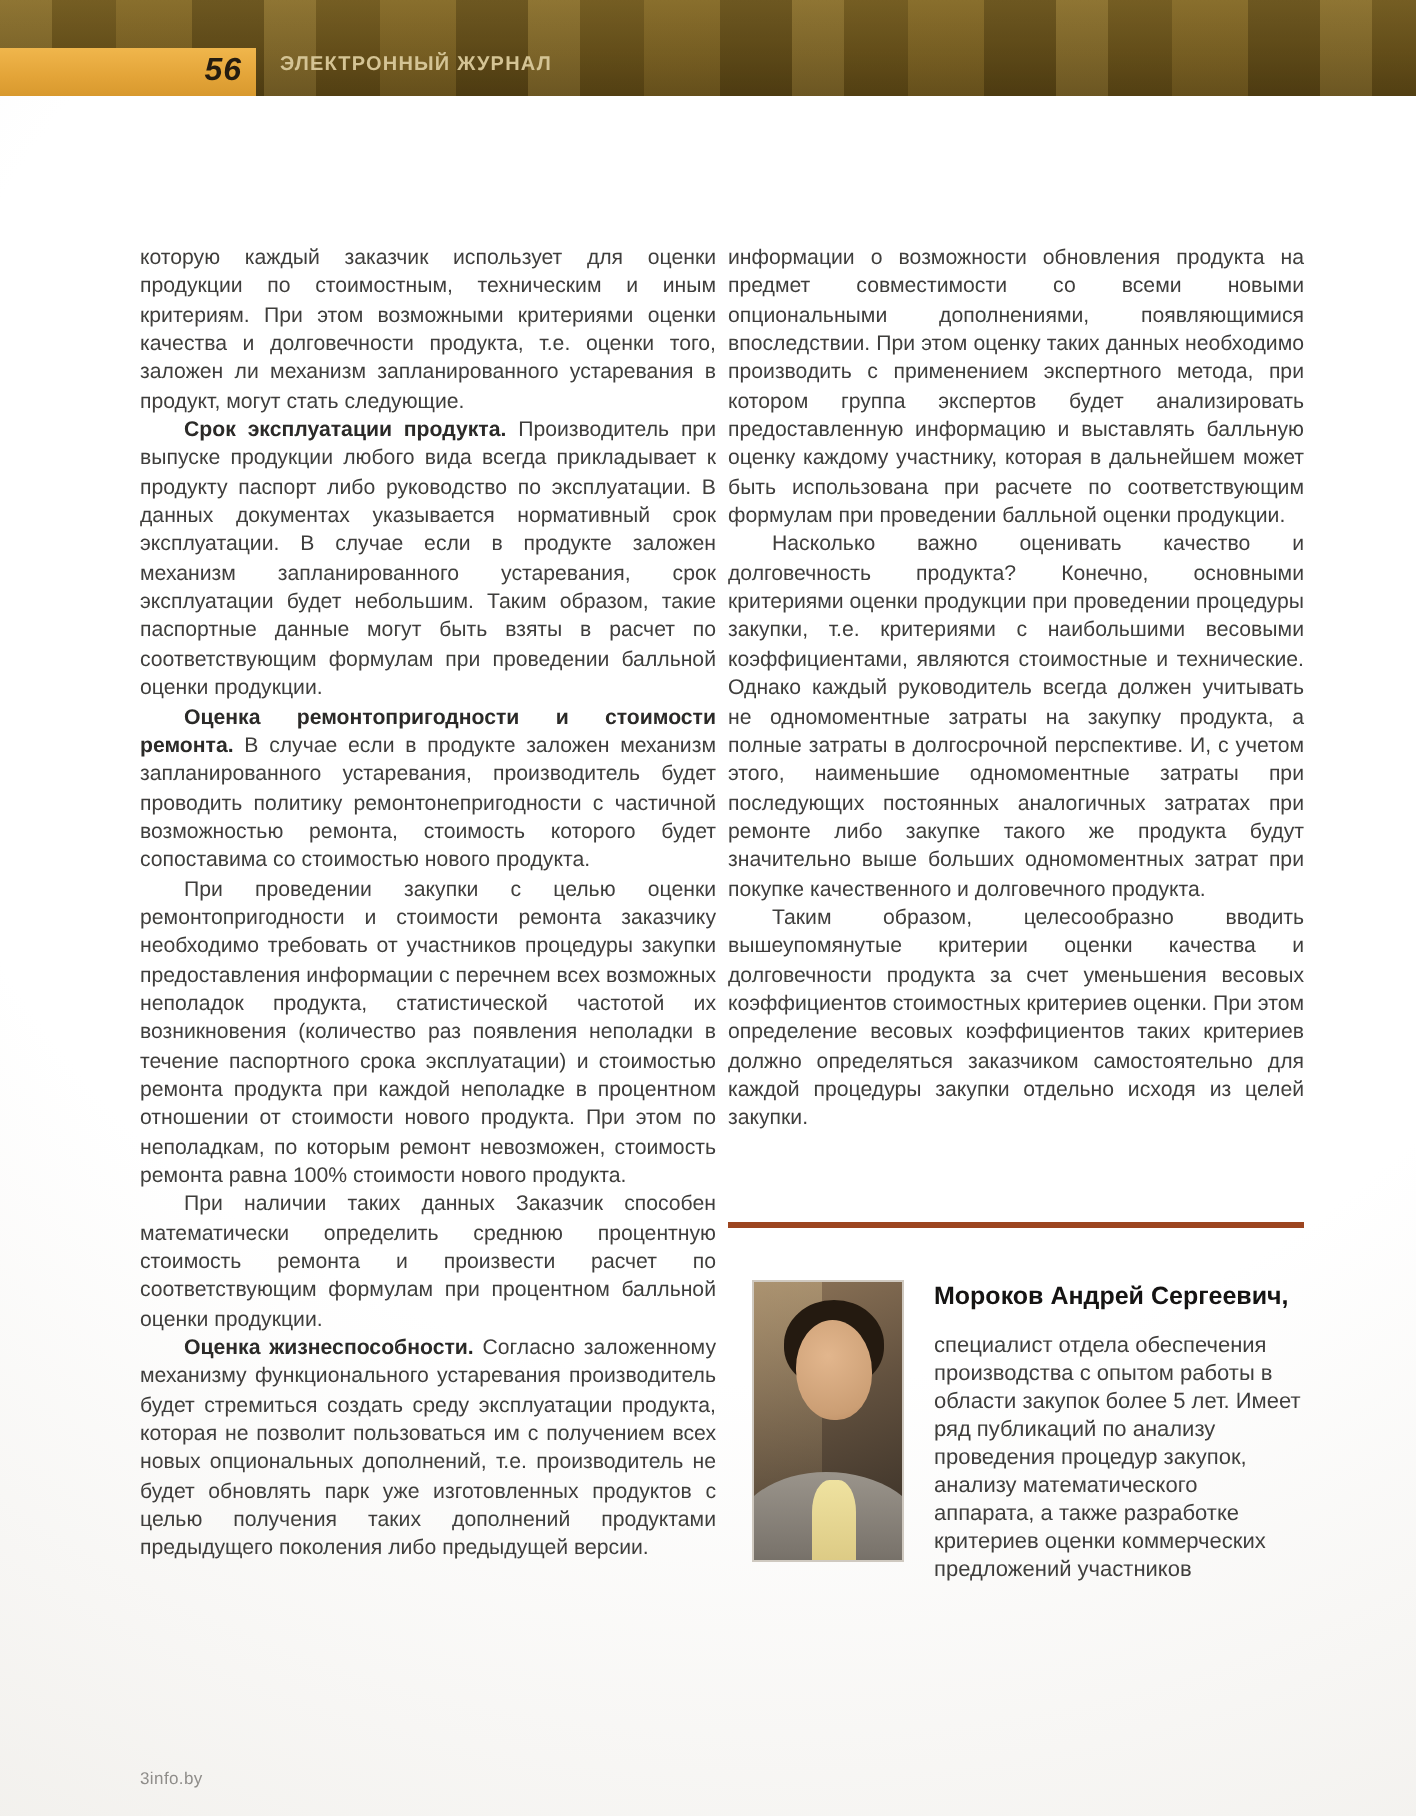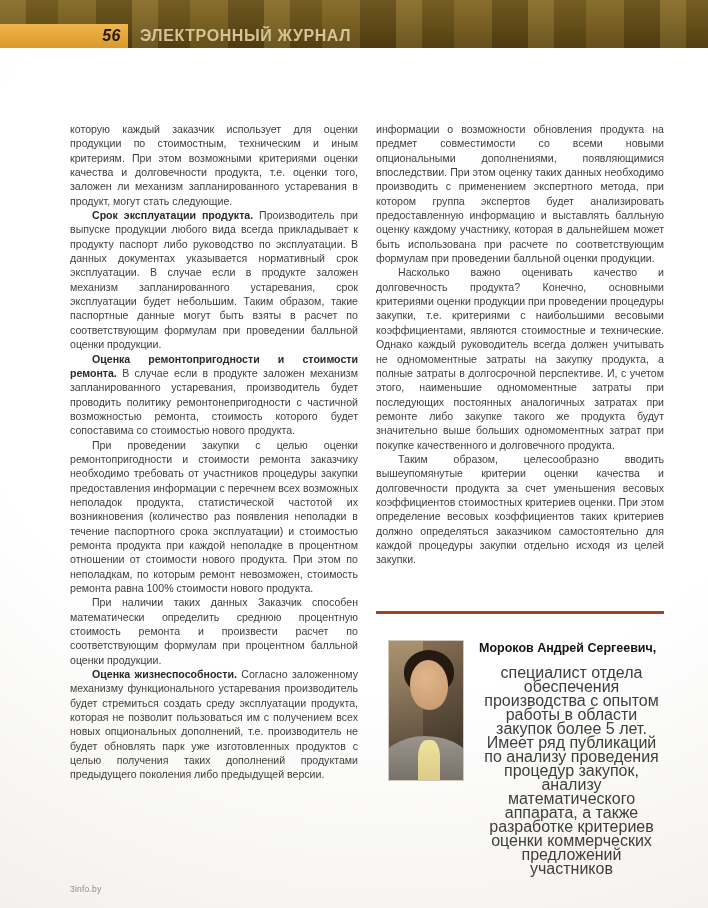--- a/index.html
+++ b/index.html
@@ -28,28 +28,28 @@
     background: linear-gradient(180deg, #f0b64c 0%, #e3a438 60%, #d8992e 100%);
     display:flex; align-items:center; justify-content:flex-end;
     padding-right:7px;
     font-style:italic;
   }
   .page-num {
     font-size:16px; font-weight:bold; color:#241c10; letter-spacing:0.5px;
   }
   .journal-title {
     position:absolute; left:140px; top:27px;
-    font-size:16px; font-weight:bold; letter-spacing:0.6px;
+    font-size:10px; font-weight:bold; letter-spacing:0.6px;
     color:#d4c495;
   }
 
   
   .content {
     position:absolute; left:70px; top:122px; width:594px;
-    display:flex; gap:18px;
+    display:flex; gap:6px;
   }
   .col { width:288px; }
   .para {
     font-size:10.6px; line-height:14.35px; color:#3f3e3c;
     text-align: justify; hyphens:auto;
   }
   .para.indent { text-indent:22px; }
   .para b { color:#2b2a28; }
 
   
@@ -72,21 +72,21 @@
   .ph-suit { position:absolute; left:-10px; bottom:-22px; width:96px; height:66px;
     border-radius:48% 52% 0 0;
     background: linear-gradient(180deg, #9a948b 0%, #7b756d 60%, #5f5a54 100%); }
   .ph-shirt { position:absolute; left:29px; bottom:0; width:22px; height:40px;
     border-radius:40% 40% 0 0; background: linear-gradient(180deg, #efe2a0, #ddcb85); }
   .bio-text-wrap { flex:1; padding-top:1px; }
   .author-name {
     font-size:12.5px; font-weight:bold; color:#151413; margin-bottom:11px;
   }
   .author-bio {
-    font-size:16px; line-height:14px; color:#3f3e3c; max-width:206px;text-align:center;
+    font-size:11px; line-height:14px; color:#3f3e3c; max-width:206px;
   }
 
   
   .footer {
     position:absolute; left:70px; bottom:14px;
     font-size:8.5px; color:#8f8d8a; letter-spacing:0.2px;
   }
 </style>
 </head>
 <body>

